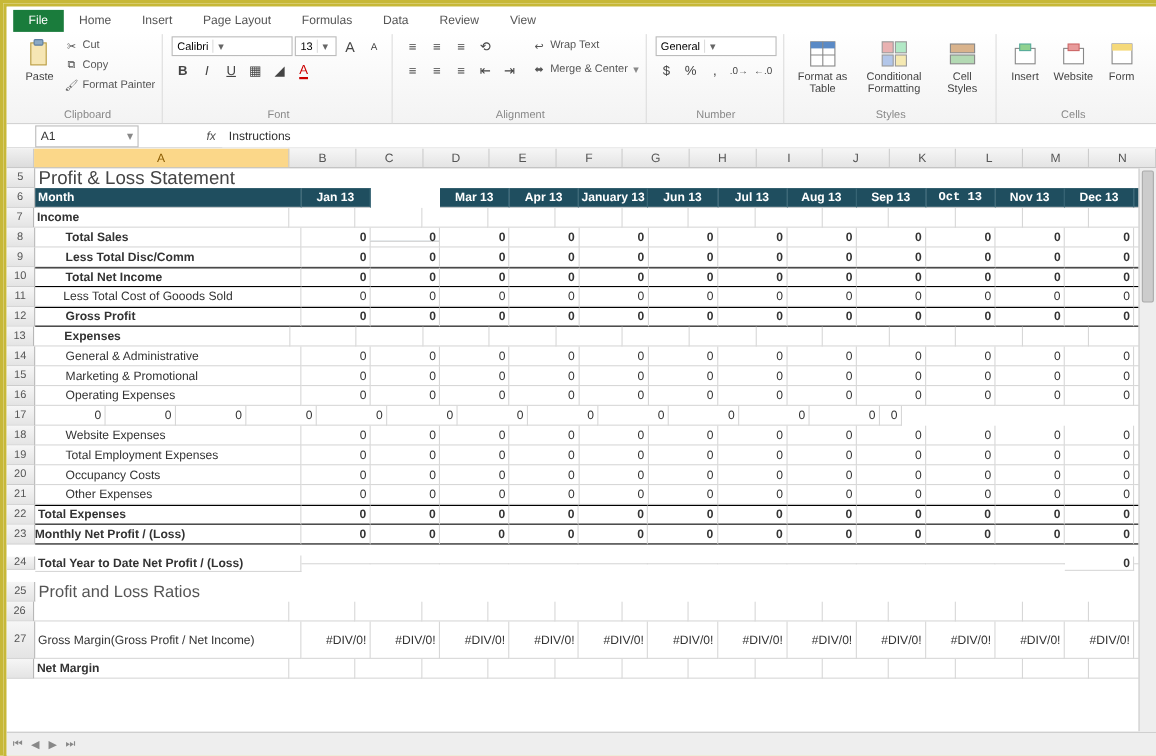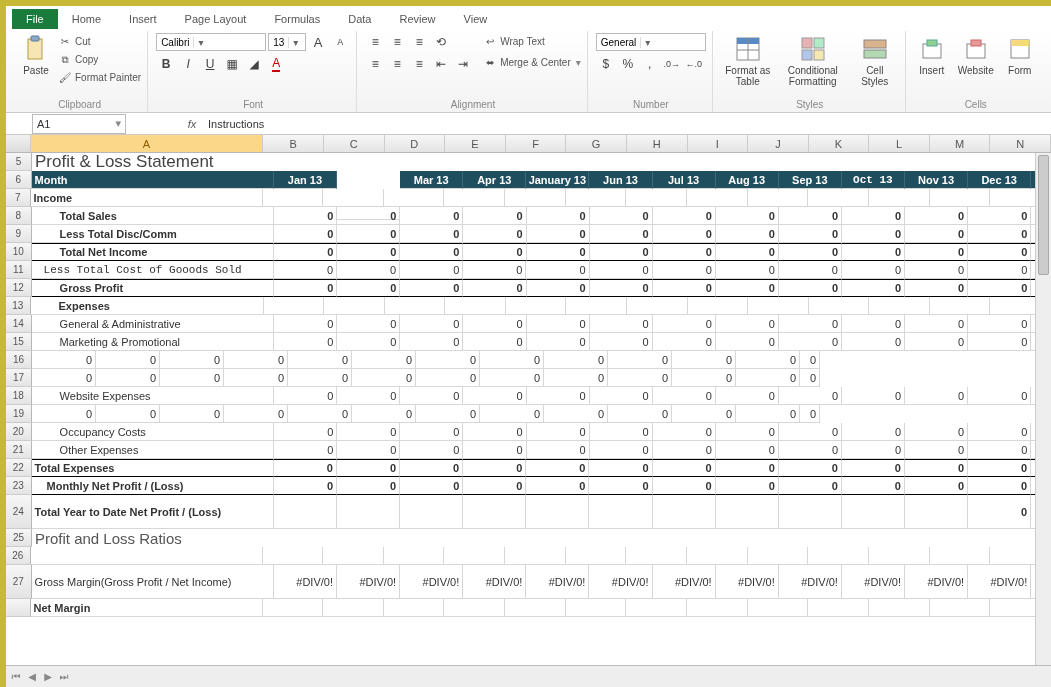--- a/index.html
+++ b/index.html
@@ -403,21 +403,21 @@
         <div class="cell r b" style="width: 64px;">0</div>
         <div class="cell r b" style="width: 64px;">0</div>
         <div class="cell r b" style="width: 64px;">0</div>
         <div class="cell r b" style="width: 64px;">0</div>
         <div class="cell r b" style="width: 64px;">0</div>
         <div class="cell r b" style="width: 64px;">0</div>
         <div class="cell r b" style="width: 20px;">0</div>
       </div>
       <div class="gridrow">
         <div class="rowhdr">11</div>
-        <div class="cell " style="width: 246px; padding-left: 12px; font-family: Liberation Mono, monospace;">Less Total Cost of Gooods Sold</div>
+        <div class="cell " style="width: 246px; padding-left: 26px;">Less Total Cost of Gooods Sold</div>
         <div class="cell r " style="width: 64px;">0</div>
         <div class="cell r " style="width: 64px;">0</div>
         <div class="cell r " style="width: 64px;">0</div>
         <div class="cell r " style="width: 64px;">0</div>
         <div class="cell r " style="width: 64px;">0</div>
         <div class="cell r " style="width: 64px;">0</div>
         <div class="cell r " style="width: 64px;">0</div>
         <div class="cell r " style="width: 64px;">0</div>
         <div class="cell r " style="width: 64px;">0</div>
         <div class="cell r " style="width: 64px;">0</div>
@@ -488,20 +488,21 @@
         <div class="cell r " style="width: 64px;">0</div>
         <div class="cell r " style="width: 64px;">0</div>
         <div class="cell r " style="width: 64px;">0</div>
         <div class="cell r " style="width: 64px;">0</div>
         <div class="cell r " style="width: 64px;">0</div>
         <div class="cell r " style="width: 64px;">0</div>
         <div class="cell r " style="width: 20px;">0</div>
       </div>
       <div class="gridrow">
         <div class="rowhdr">16</div>
+        <div class="cell " style="width: 246px; padding-left: 28px;">Operating Expenses</div>
         <div class="cell r " style="width: 64px;">0</div>
         <div class="cell r " style="width: 64px;">0</div>
         <div class="cell r " style="width: 64px;">0</div>
         <div class="cell r " style="width: 64px;">0</div>
         <div class="cell r " style="width: 64px;">0</div>
         <div class="cell r " style="width: 64px;">0</div>
         <div class="cell r " style="width: 64px;">0</div>
         <div class="cell r " style="width: 64px;">0</div>
         <div class="cell r " style="width: 64px;">0</div>
         <div class="cell r " style="width: 64px;">0</div>
@@ -537,20 +538,21 @@
         <div class="cell r " style="width: 64px;">0</div>
         <div class="cell r " style="width: 64px;">0</div>
         <div class="cell r " style="width: 64px;">0</div>
         <div class="cell r " style="width: 64px;">0</div>
         <div class="cell r " style="width: 64px;">0</div>
         <div class="cell r " style="width: 64px;">0</div>
         <div class="cell r " style="width: 20px;">0</div>
       </div>
       <div class="gridrow">
         <div class="rowhdr">19</div>
+        <div class="cell " style="width: 246px; padding-left: 28px;">Total Employment Expenses</div>
         <div class="cell r " style="width: 64px;">0</div>
         <div class="cell r " style="width: 64px;">0</div>
         <div class="cell r " style="width: 64px;">0</div>
         <div class="cell r " style="width: 64px;">0</div>
         <div class="cell r " style="width: 64px;">0</div>
         <div class="cell r " style="width: 64px;">0</div>
         <div class="cell r " style="width: 64px;">0</div>
         <div class="cell r " style="width: 64px;">0</div>
         <div class="cell r " style="width: 64px;">0</div>
         <div class="cell r " style="width: 64px;">0</div>
@@ -604,36 +606,36 @@
         <div class="cell r b" style="width: 64px;">0</div>
         <div class="cell r b" style="width: 64px;">0</div>
         <div class="cell r b" style="width: 64px;">0</div>
         <div class="cell r b" style="width: 64px;">0</div>
         <div class="cell r b" style="width: 64px;">0</div>
         <div class="cell r b" style="width: 64px;">0</div>
         <div class="cell r b" style="width: 20px;">0</div>
       </div>
       <div class="gridrow bb">
         <div class="rowhdr">23</div>
-        <div class="cell b" style="width: 246px; padding-left: 15px;">Monthly Net Profit / (Loss)</div>
+        <div class="cell b" style="width: 246px; padding-left: 0;">Monthly Net Profit / (Loss)</div>
         <div class="cell r b" style="width: 64px;">0</div>
         <div class="cell r b" style="width: 64px;">0</div>
         <div class="cell r b" style="width: 64px;">0</div>
         <div class="cell r b" style="width: 64px;">0</div>
         <div class="cell r b" style="width: 64px;">0</div>
         <div class="cell r b" style="width: 64px;">0</div>
         <div class="cell r b" style="width: 64px;">0</div>
         <div class="cell r b" style="width: 64px;">0</div>
         <div class="cell r b" style="width: 64px;">0</div>
         <div class="cell r b" style="width: 64px;">0</div>
         <div class="cell r b" style="width: 64px;">0</div>
         <div class="cell r b" style="width: 64px;">0</div>
         <div class="cell r b" style="width: 20px;">0</div>
       </div>
-      <div class="gridrow tall" style="height: 34px;">
+      <div class="gridrow tall" style="height: 34px; align-items: center;">
         <div class="rowhdr">24</div>
         <div class="cell b" style="width: 246px; padding-left: 3px; white-space: normal; line-height: 14px;">Total Year to Date Net Profit / (Loss)</div>
         <div class="cell r" style="width: 64px;"></div>
         <div class="cell r" style="width: 64px;"></div>
         <div class="cell r" style="width: 64px;"></div>
         <div class="cell r" style="width: 64px;"></div>
         <div class="cell r" style="width: 64px;"></div>
         <div class="cell r" style="width: 64px;"></div>
         <div class="cell r" style="width: 64px;"></div>
         <div class="cell r" style="width: 64px;"></div>

